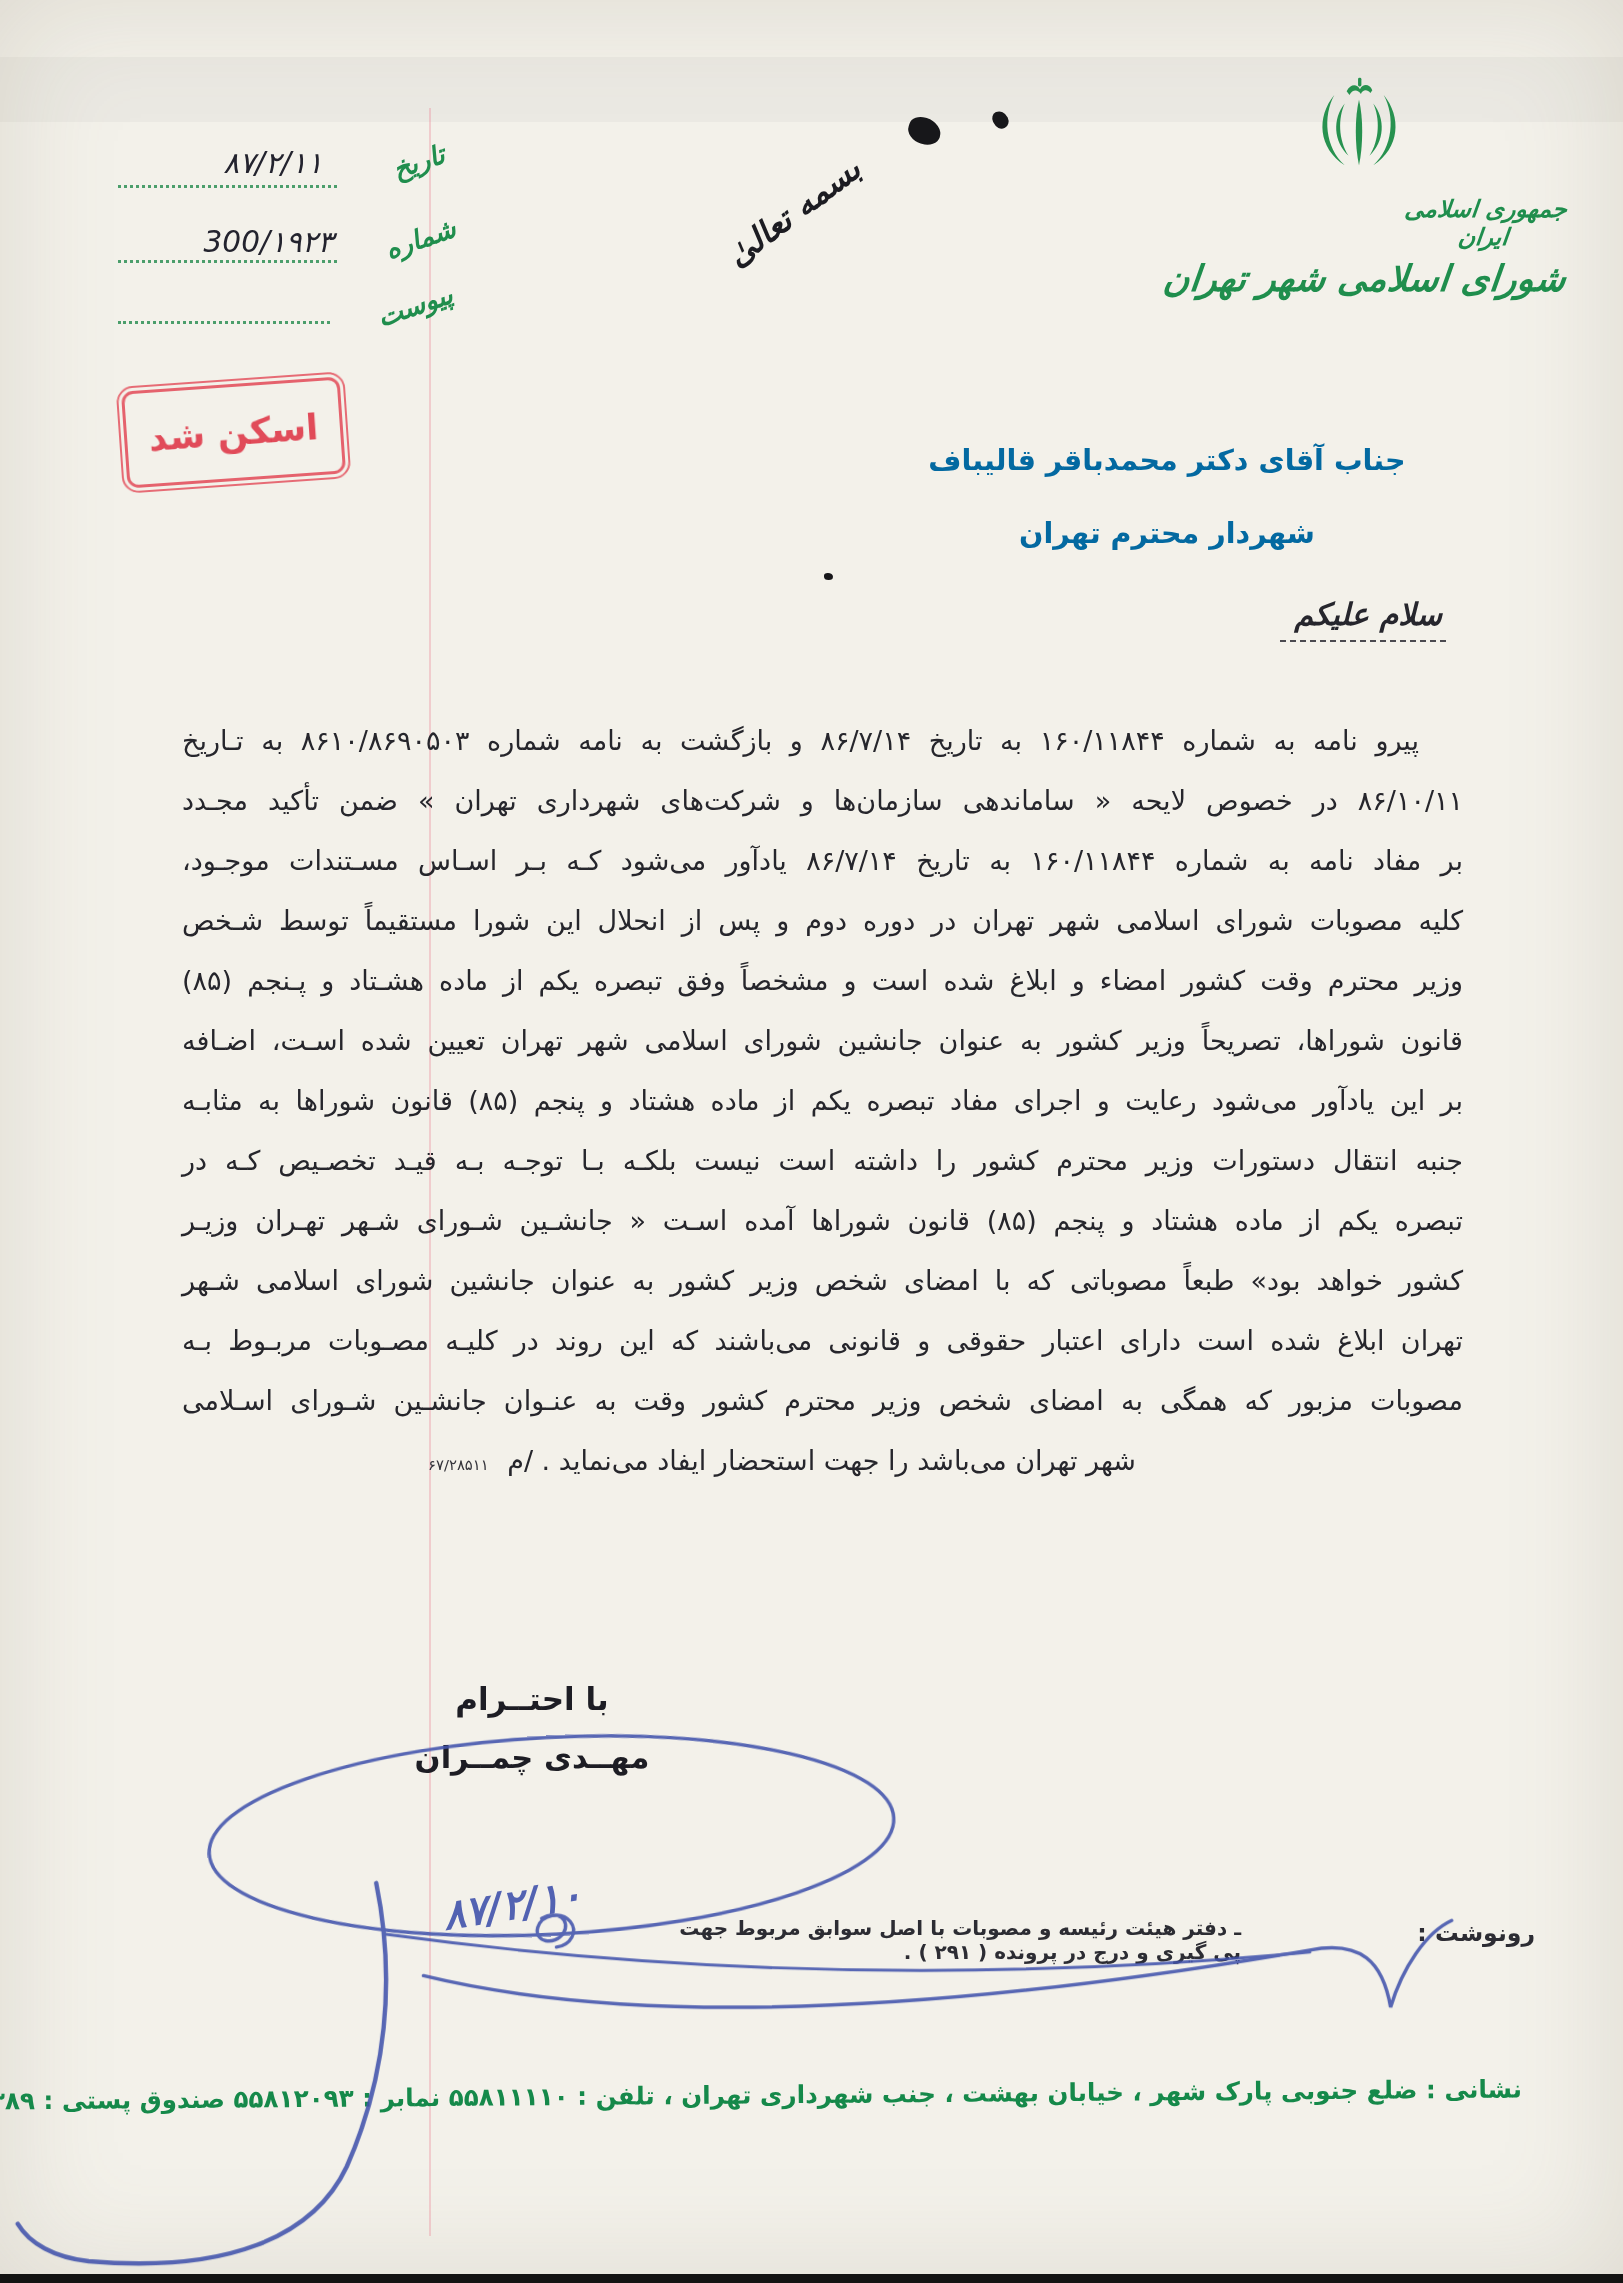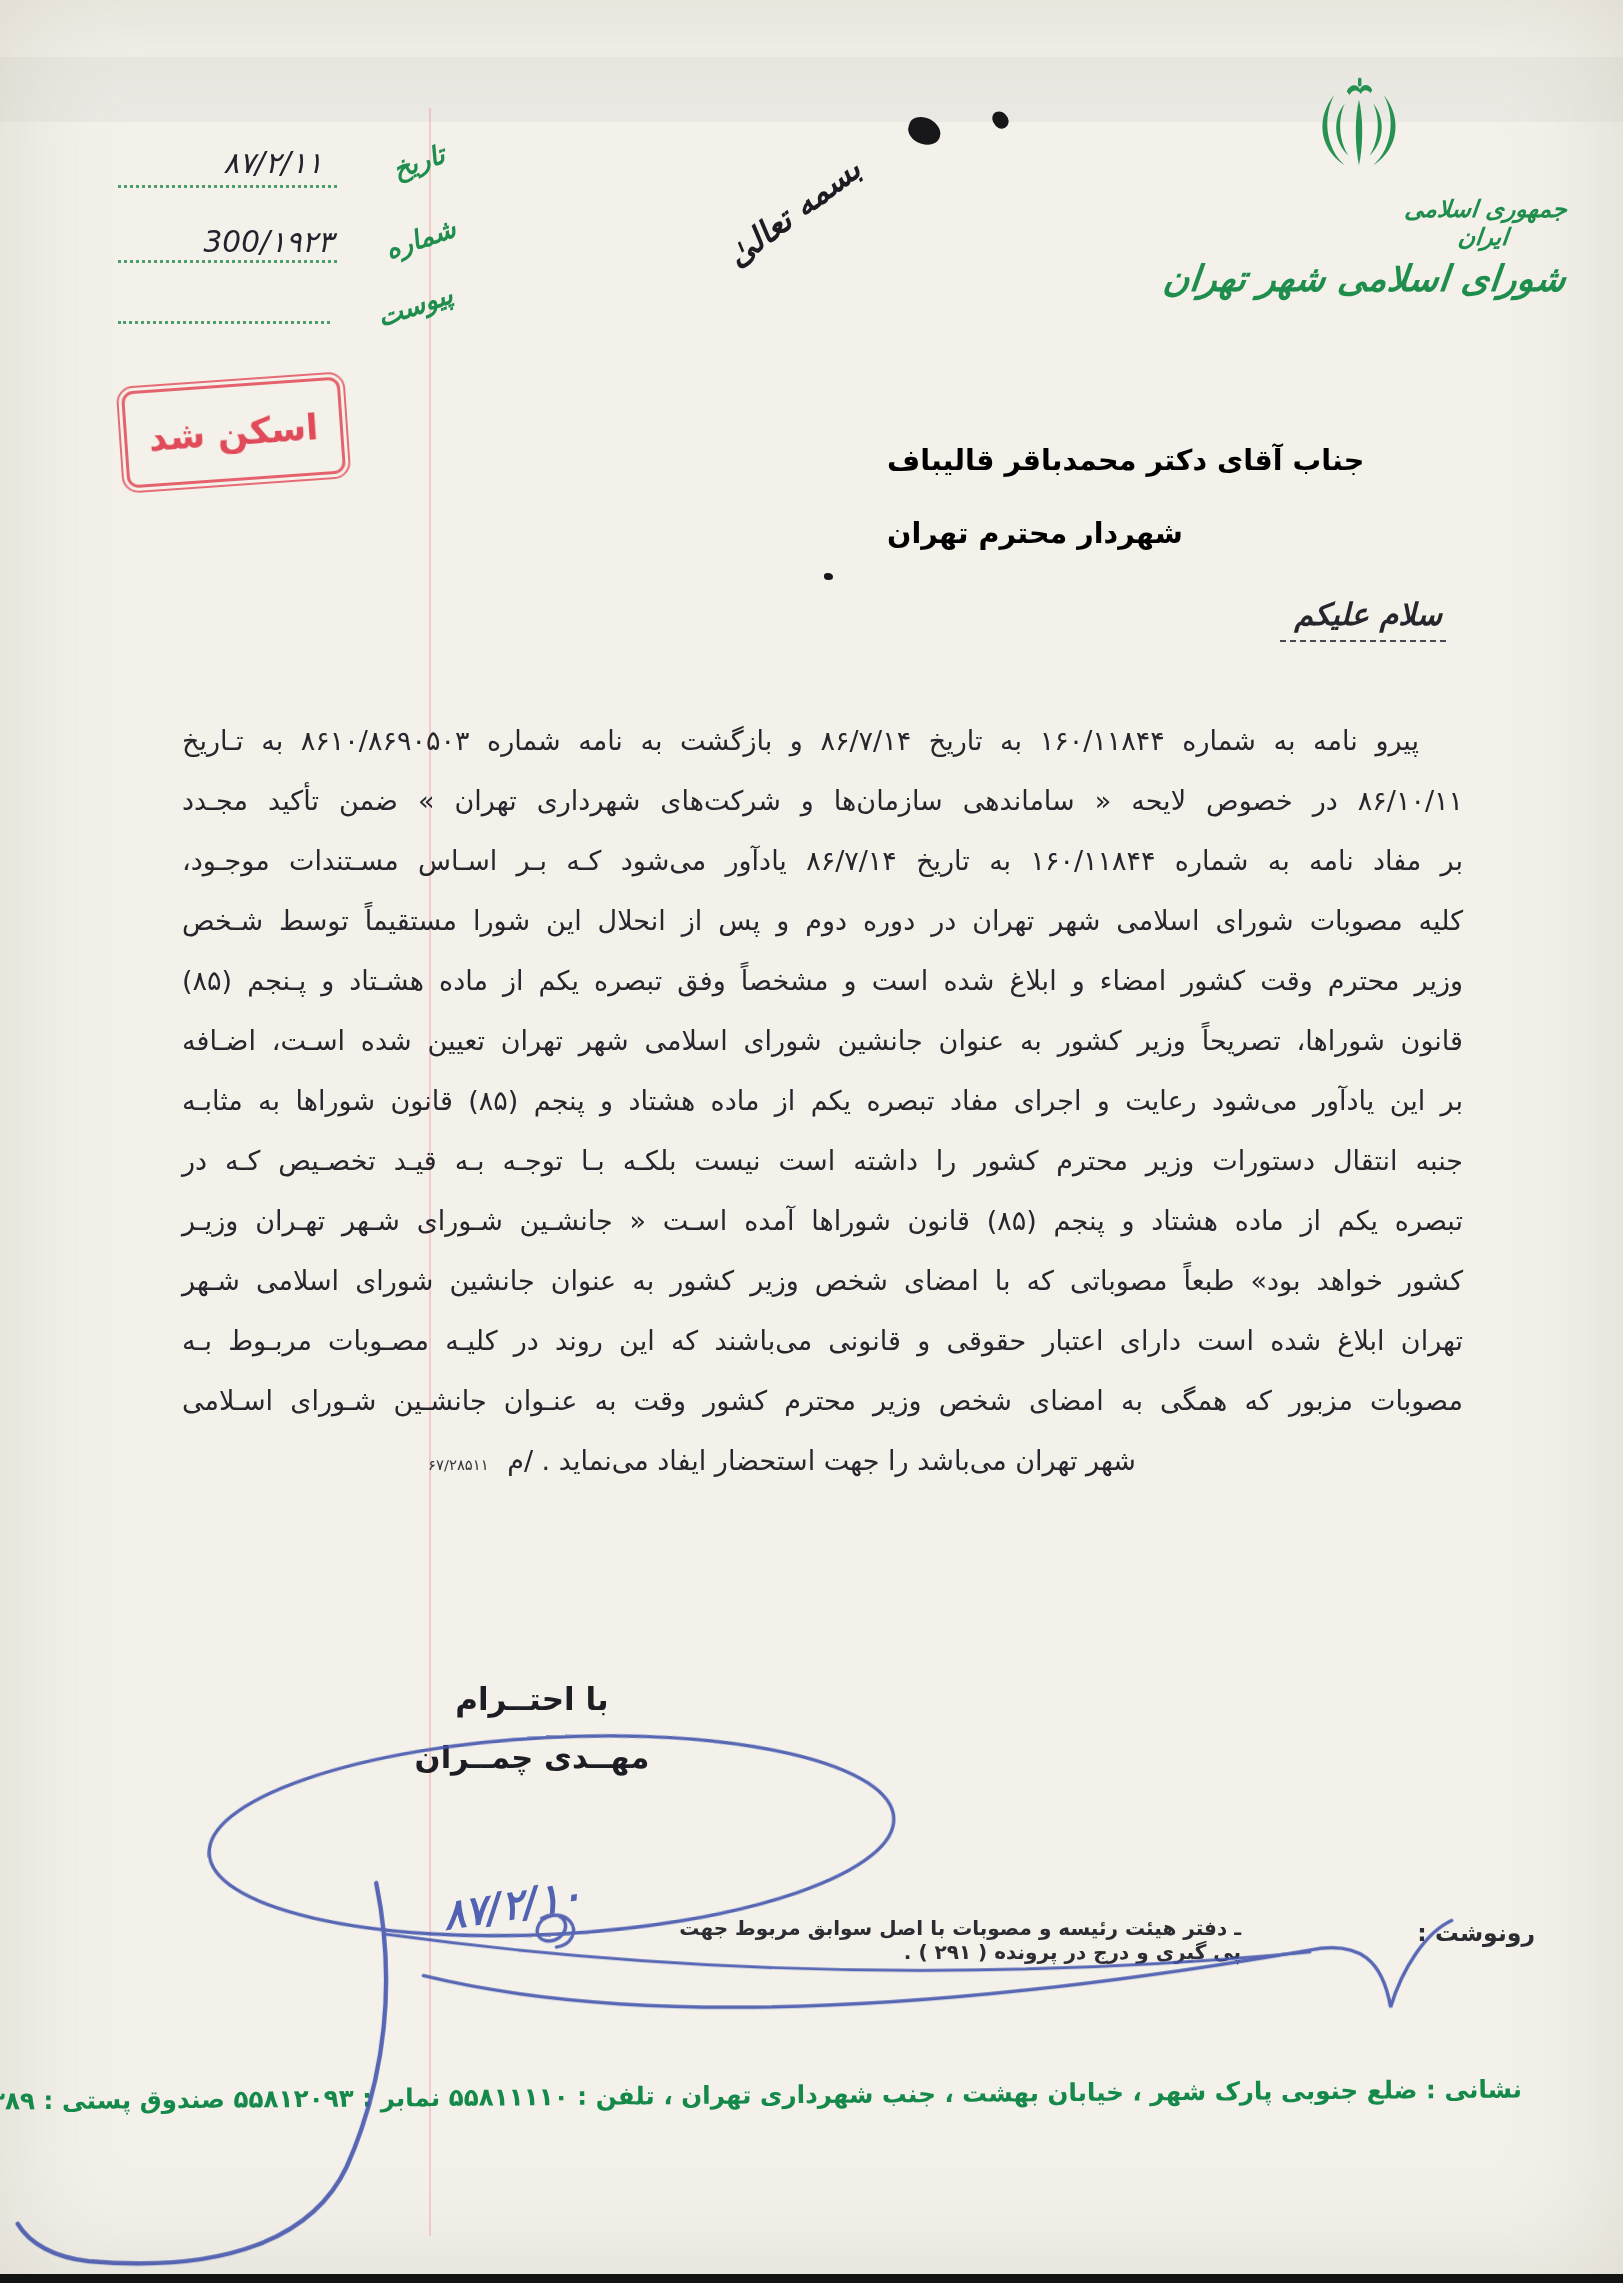--- a/index.html
+++ b/index.html
@@ -24,21 +24,21 @@
   
   .meta-label{font-size:26.6px;font-weight:bold;font-style:italic;color:#1f8e4d;transform:rotate(-19deg);}
   .meta-value{font-size:29.6px;color:#23232e;font-style:italic;letter-spacing:1px;}
   .dotline{height:0;border-bottom:3px dotted #2e9055;opacity:.85;}
   
   .stamp{left:124px;top:384px;width:213px;height:91px;border:3.9px solid rgba(225,63,78,.8);
          border-radius:11.8px;outline:2px solid rgba(225,63,78,.75);outline-offset:3px;
          transform:rotate(-4deg);display:flex;align-items:center;justify-content:center;
          color:rgba(222,52,70,.88);font-size:36px;font-weight:bold;filter:blur(0.3px);}
   
-  .recipient{left:887px;top:443px;width:560px;text-align:left;color:#000000;}
+  .recipient{left:887px;top:443px;width:560px;text-align:center;color:#0369a1;}
   .recipient .r1{font-size:28.6px;font-weight:bold;height:73px;}
   .recipient .r2{font-size:28.6px;font-weight:bold;}
   .salutation{left:985px;top:597px;width:461px;text-align:right;font-size:30.5px;font-weight:bold;
               font-style:italic;color:#26262d;}
   .salutation span{border-bottom:2px dashed #4a4a50;padding:0 3.9px 7.9px 13.8px;}
   
   .bodytext{left:182px;top:711px;width:1281px;color:#26262c;font-size:27px;}
   .bline{height:60px;line-height:60px;text-align:justify;text-align-last:justify;white-space:nowrap;}
   .bline.first{padding-right:44px;}
   .bline.last{text-align:center;text-align-last:right;padding-right:327px;white-space:nowrap;}

